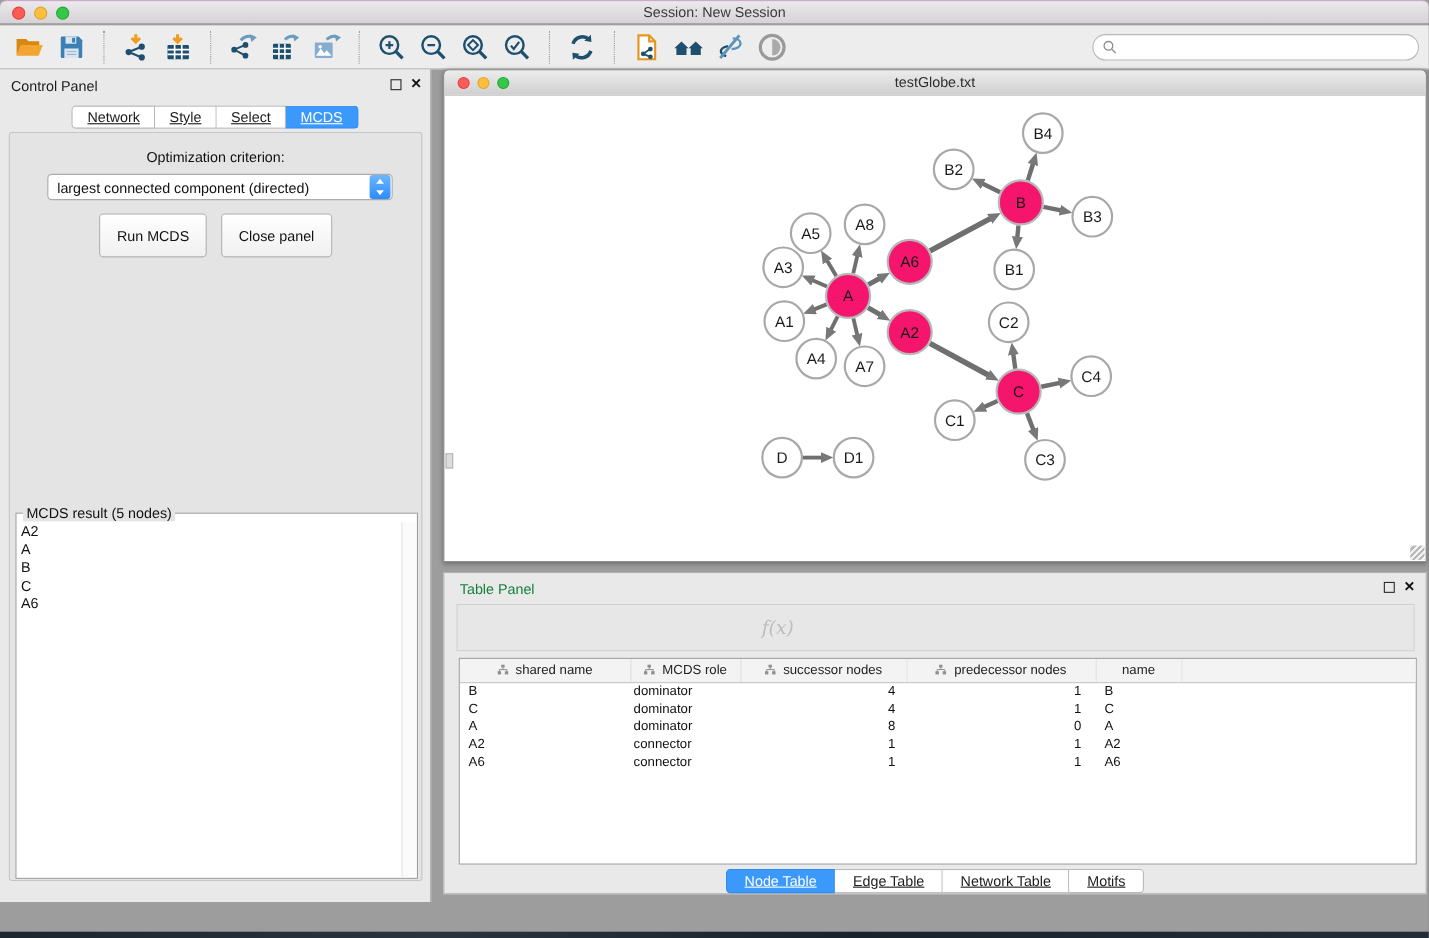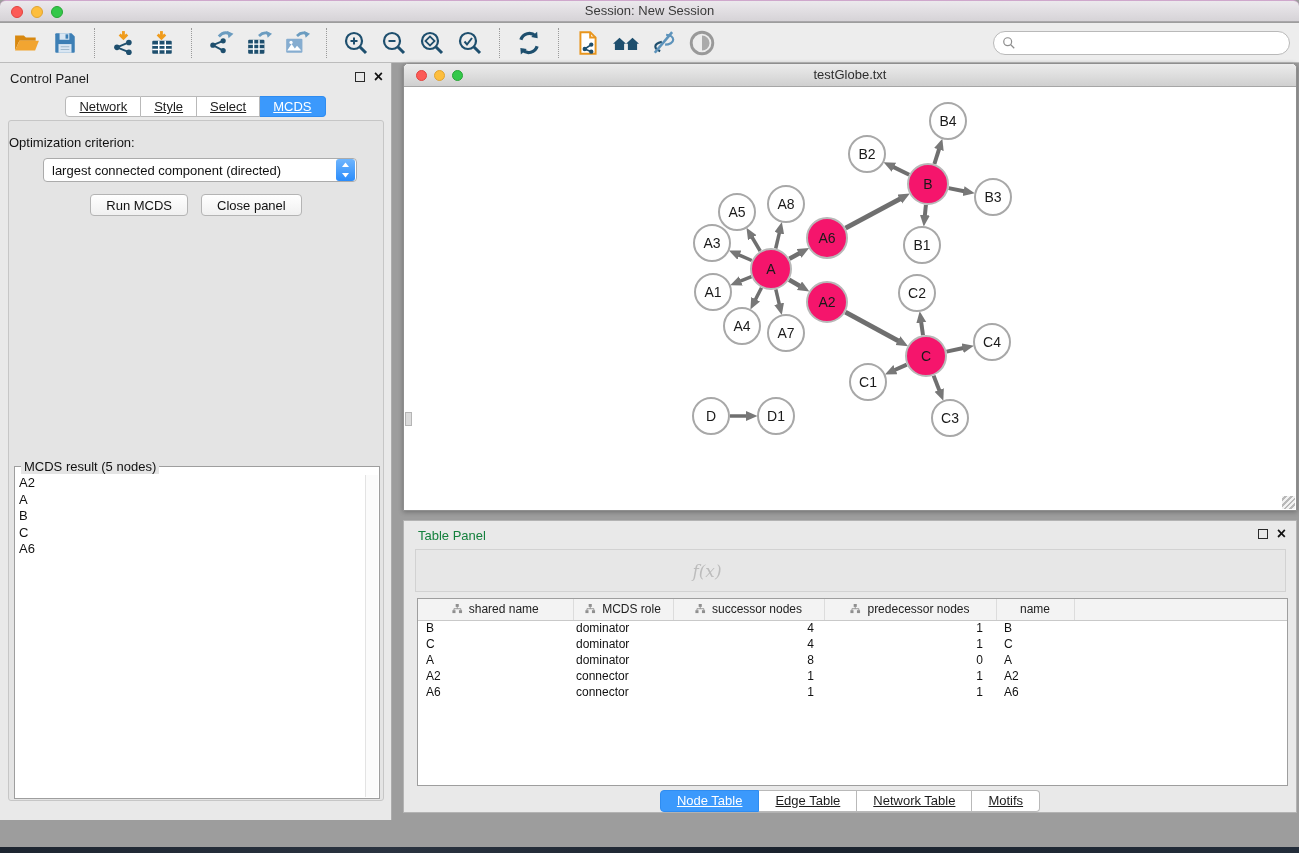--- a/index.html
+++ b/index.html
@@ -39,28 +39,28 @@
   .cp-title { position:absolute; left:10px; top:8px; font-size:13px; color:#1c1c1c; }
   .cp-winbtns { right:8px; top:9px; }
   .cp-tabs { position:absolute; left:0; top:33px; width:100%; display:flex; justify-content:center; }
   .seg-tab { font-size:13px; height:21px; line-height:19px; padding:0 13px; background:#fff;
     border:1px solid #b9b9b9; border-left:none; color:#1c1c1c; cursor:pointer;text-decoration:underline; }
   .seg-tab:first-child { border-left:1px solid #b9b9b9; border-radius:4px 0 0 4px; }
   .seg-tab:last-child { border-radius:0 4px 4px 0; }
   .seg-tab.active { background:#3b99fc; border-color:#2f8cf0; color:#fff; }
   .cp-body { position:absolute; left:8px; top:57px; width:376px; height:681px;
     background:#e4e4e4; border:1px solid #c6c6c6; border-radius:3px; }
-  .opt-label { margin-top:14px; font-size:13px; color:#111; }
+  .opt-label { margin-top:14px; text-align:center; font-size:13px; color:#111; }
   .dropdown { position:absolute; left:34px; top:37px; width:314px; height:24px; background:#fff;
     border:1px solid #ababab; border-radius:4px; display:flex; align-items:center; cursor:pointer; }
   .dropdown-value { flex:1; font-size:13px; padding-left:8px; color:#111; white-space:nowrap; }
   .dropdown-stepper { width:19px; height:22px; background:linear-gradient(#6fb5fd,#2a8cfb);
     border-radius:3px; margin-right:1px; }
   .btn-row { position:absolute; top:73px; width:100%; display:flex; justify-content:center; gap:13px; }
-  .push-btn { font-size:13px; height:22px; padding:0 15px; background:linear-gradient(#fff,#f0f0f0);
+  .push-btn { font-size:13px; height:40px; padding:0 15px; background:linear-gradient(#fff,#f0f0f0);
     border:1px solid #b4b4b4; border-radius:4px; color:#111; cursor:pointer; }
   fieldset.result { position:absolute; left:5px; top:338px; width:366px; height:340px;
     border:1px solid #9e9e9e; background:#fff; }
   fieldset.result legend { font-size:13px; margin-left:6px; padding:0 3px; color:#111; background:#e4e4e4; }
   .result-list { position:absolute; left:1px; right:15px; top:1px; bottom:1px; overflow:hidden; list-style:none; }
   .result-list li { font-size:13px; line-height:16.5px; padding-left:3px; color:#111; }
   .result-scroll { position:absolute; right:1px; top:1px; bottom:1px; width:13px;
     background:#fbfbfb; border-left:1px solid #e3e3e3; }
 
   

